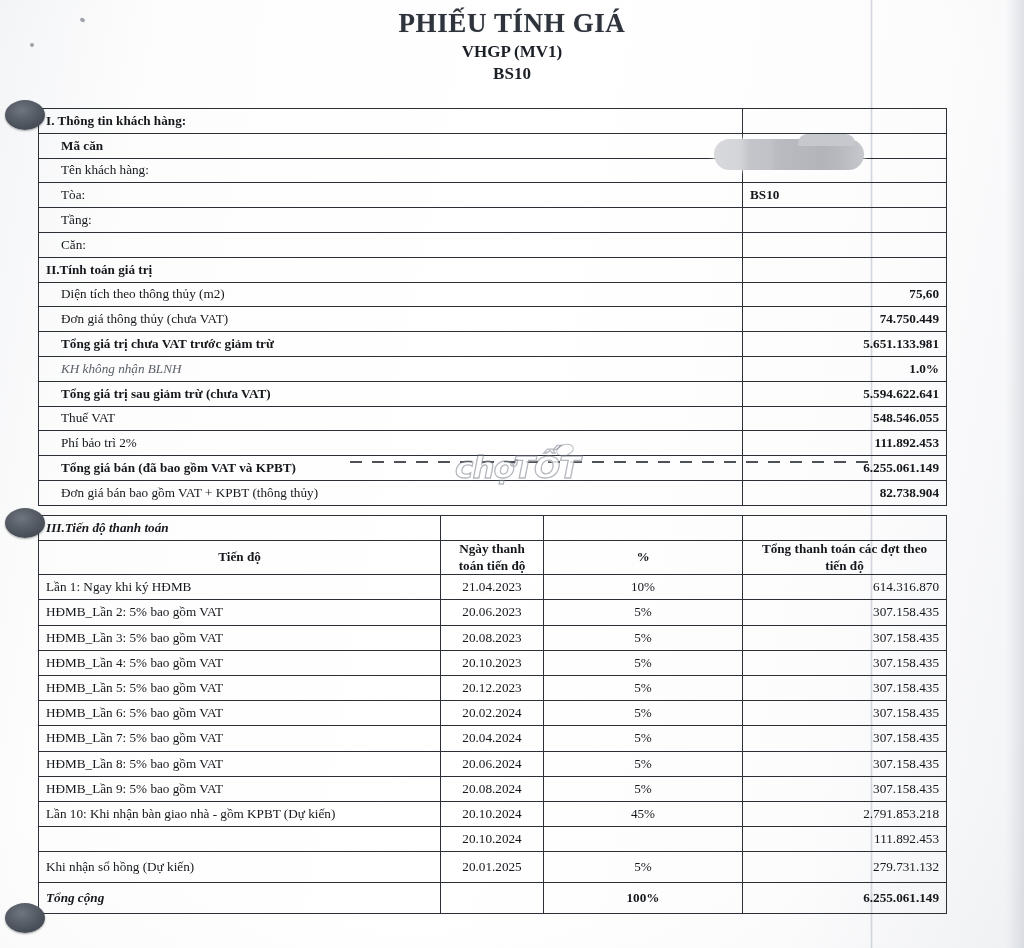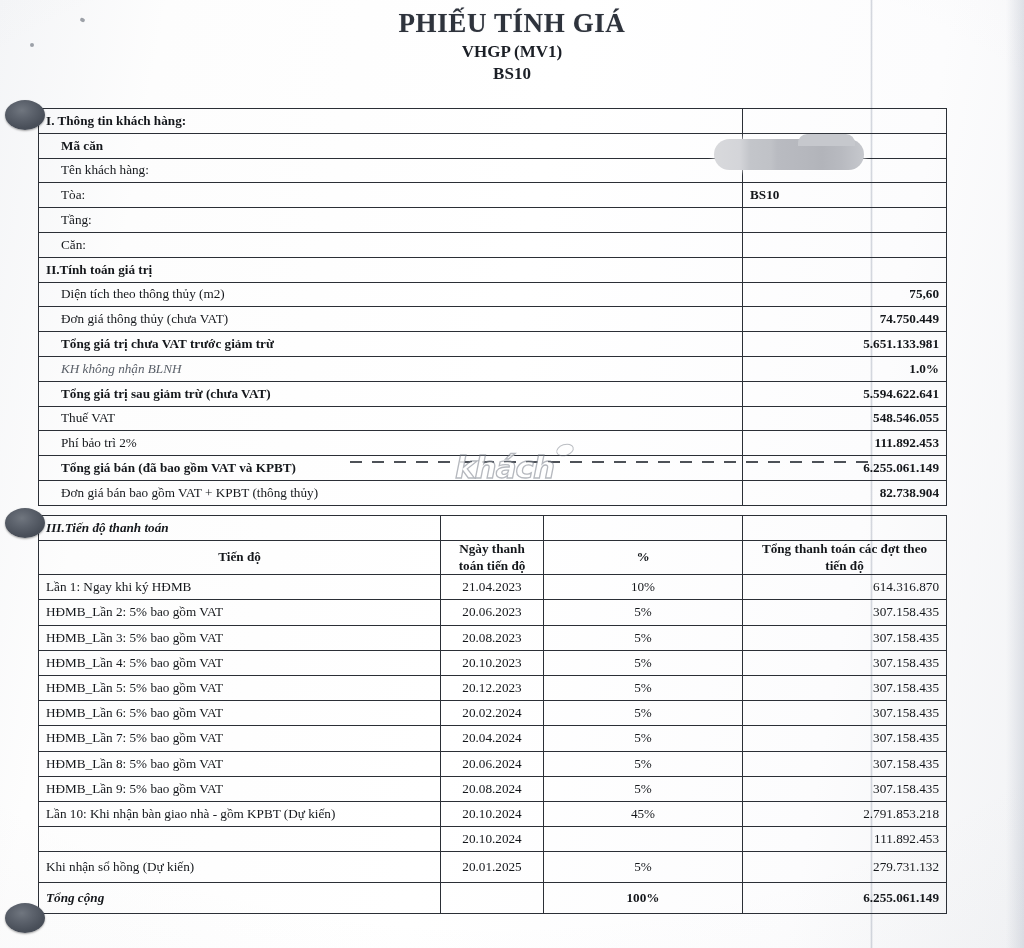--- a/index.html
+++ b/index.html
@@ -308,21 +308,21 @@
       <tr>
         <td class="indent">Đơn giá bán bao gồm VAT + KPBT (thông thủy)</td>
         <td class="r b">82.738.904</td>
       </tr>
     </tbody>
   </table>
 
   <div id="redaction"></div>
 
   <div id="dash-line"></div>
-  <div id="watermark">khách</div>
+  <div id="watermark">chợTỐT</div>
   <div id="wm-dot"></div>
 
   <table class="tbl" id="table-schedule">
     <colgroup>
       <col style="width:402px">
       <col style="width:103px">
       <col style="width:199px">
       <col style="width:204px">
     </colgroup>
     <tbody>

